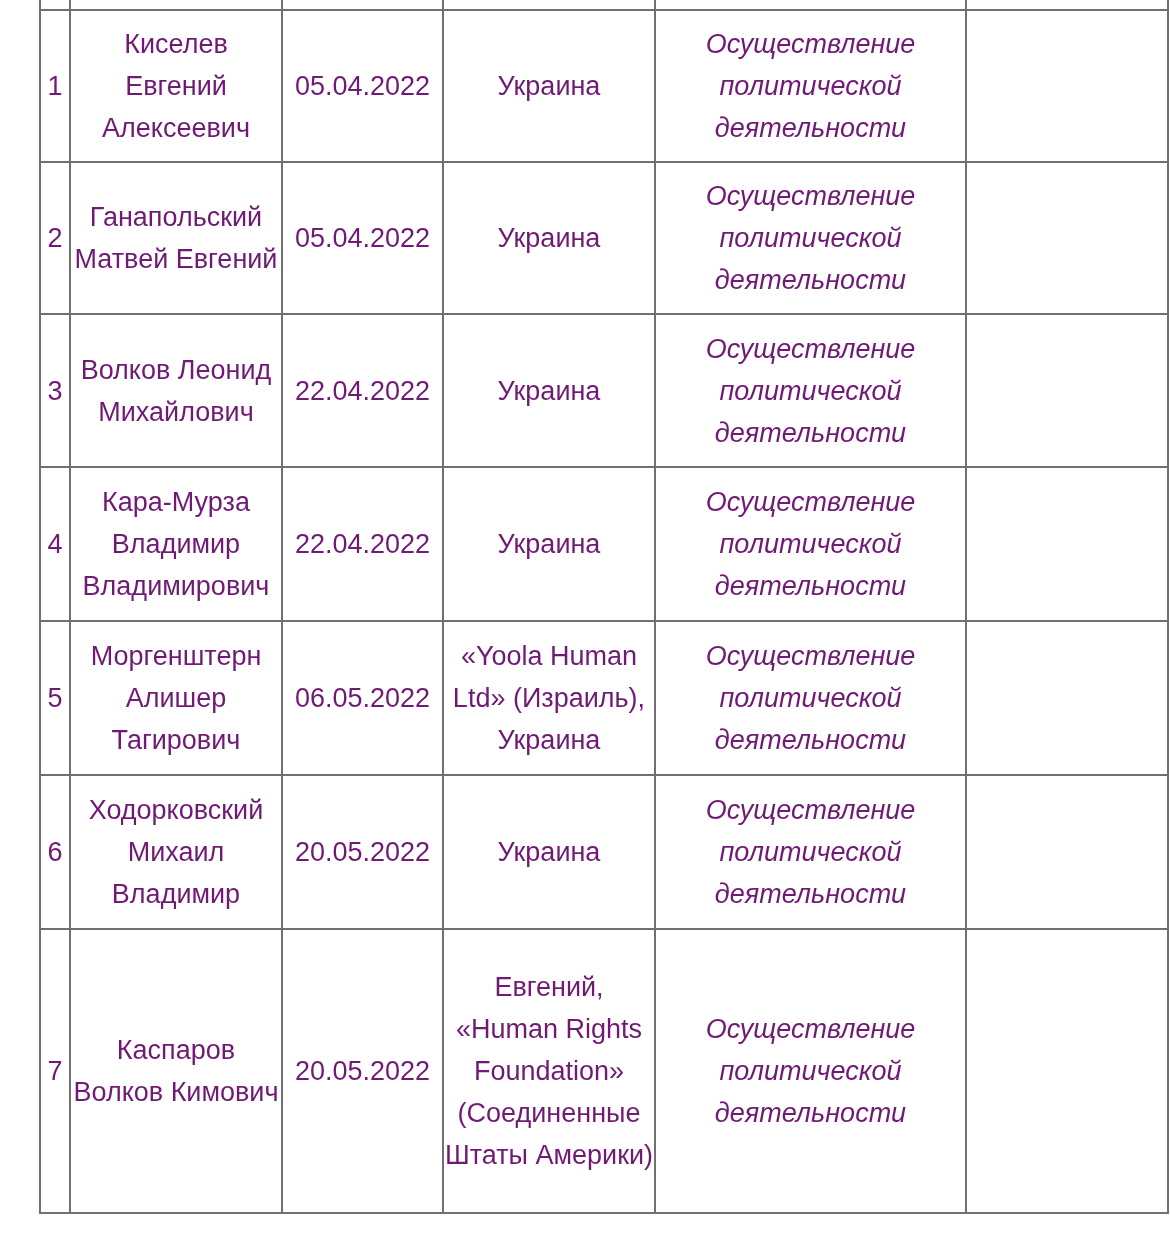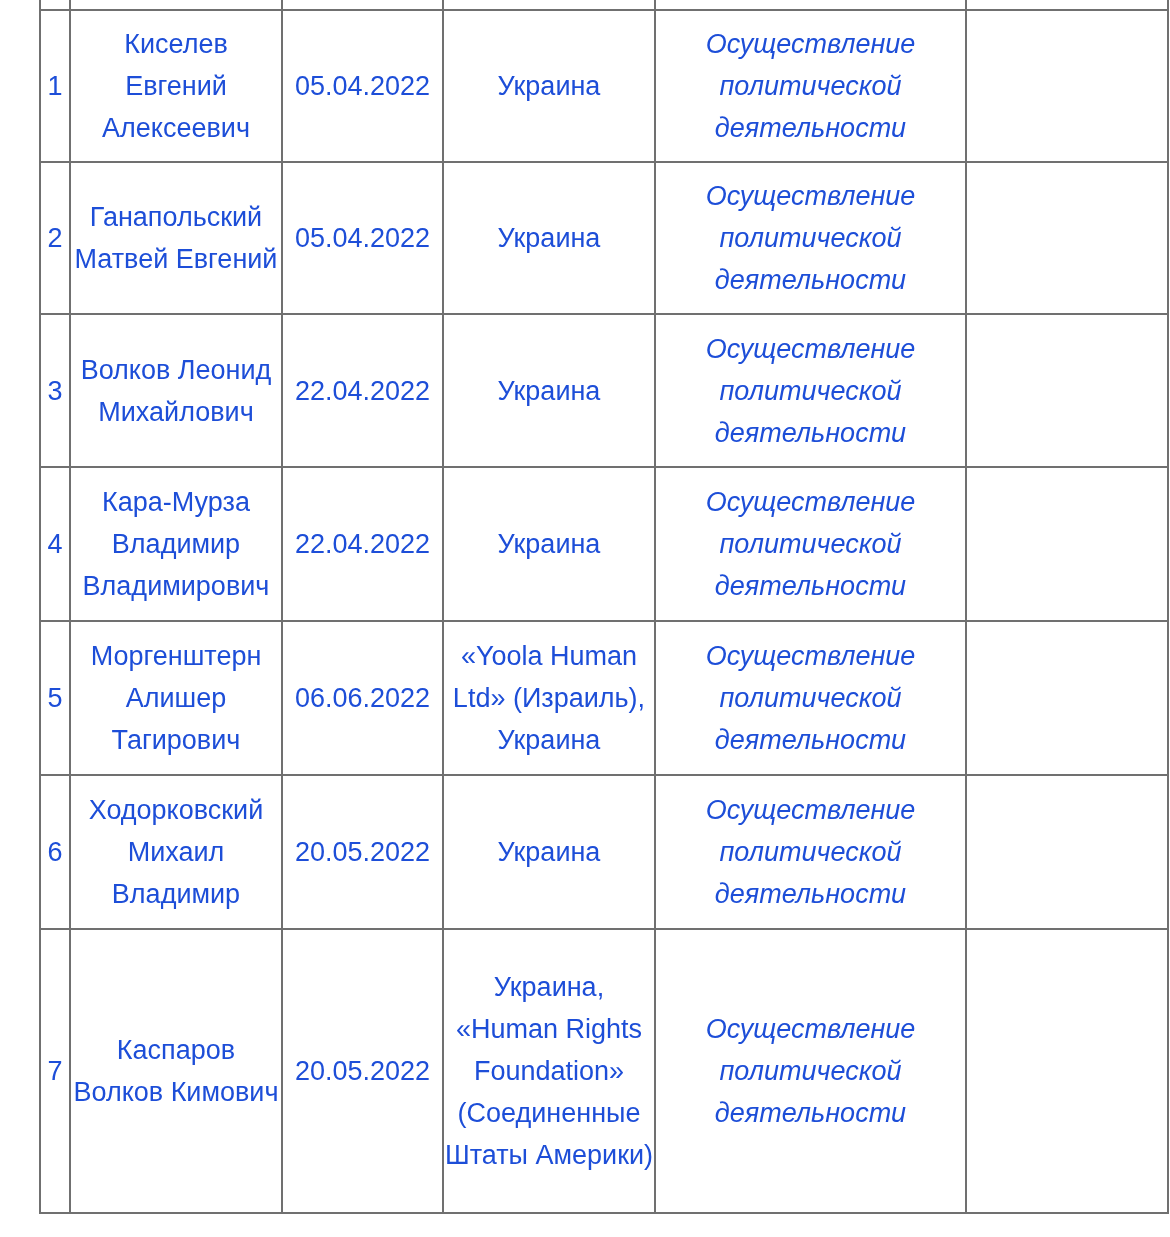--- a/index.html
+++ b/index.html
@@ -23,21 +23,21 @@
     width: 1128px;
   }
   table.registry td {
     border: 2px solid #707070;
     background: #ffffff;
     text-align: center;
     vertical-align: middle;
     font-size: 27px;
     line-height: 42px;
     font-weight: 400;
-    color: #1d4ed8;
+    color: #701a75;
     padding: 0;
   }
   tr.partial-top td {
     border-top: none;
     height: 9px;
   }
   .h152 { height: 152px; }
   .h153 { height: 153px; }
   .h154 { height: 154px; }
   .h284 { height: 284px; }
@@ -97,35 +97,35 @@
       <td class="c-num">4</td>
       <td class="c-name">Кара-Мурза Владимир Владимирович</td>
       <td class="c-date">22.04.2022</td>
       <td class="c-source">Украина</td>
       <td class="c-reason">Осуществление политической деятельности</td>
       <td class="c-notes"></td>
     </tr>
     <tr class="h154">
       <td class="c-num">5</td>
       <td class="c-name">Моргенштерн Алишер Тагирович</td>
-      <td class="c-date">06.06.2022</td>
+      <td class="c-date">06.05.2022</td>
       <td class="c-source">«Yoola Human Ltd» (Израиль), Украина</td>
       <td class="c-reason">Осуществление политической деятельности</td>
       <td class="c-notes"></td>
     </tr>
     <tr class="h154">
       <td class="c-num">6</td>
       <td class="c-name">Ходорковский Михаил Владимир</td>
       <td class="c-date">20.05.2022</td>
       <td class="c-source">Украина</td>
       <td class="c-reason">Осуществление политической деятельности</td>
       <td class="c-notes"></td>
     </tr>
     <tr class="h284">
       <td class="c-num">7</td>
       <td class="c-name">Каспаров Волков Кимович</td>
       <td class="c-date">20.05.2022</td>
-      <td class="c-source">Украина, «Human Rights Foundation» (Соединенные Штаты Америки)</td>
+      <td class="c-source">Евгений, «Human Rights Foundation» (Соединенные Штаты Америки)</td>
       <td class="c-reason">Осуществление политической деятельности</td>
       <td class="c-notes"></td>
     </tr>
   </tbody>
 </table>
 
 </body></html>

